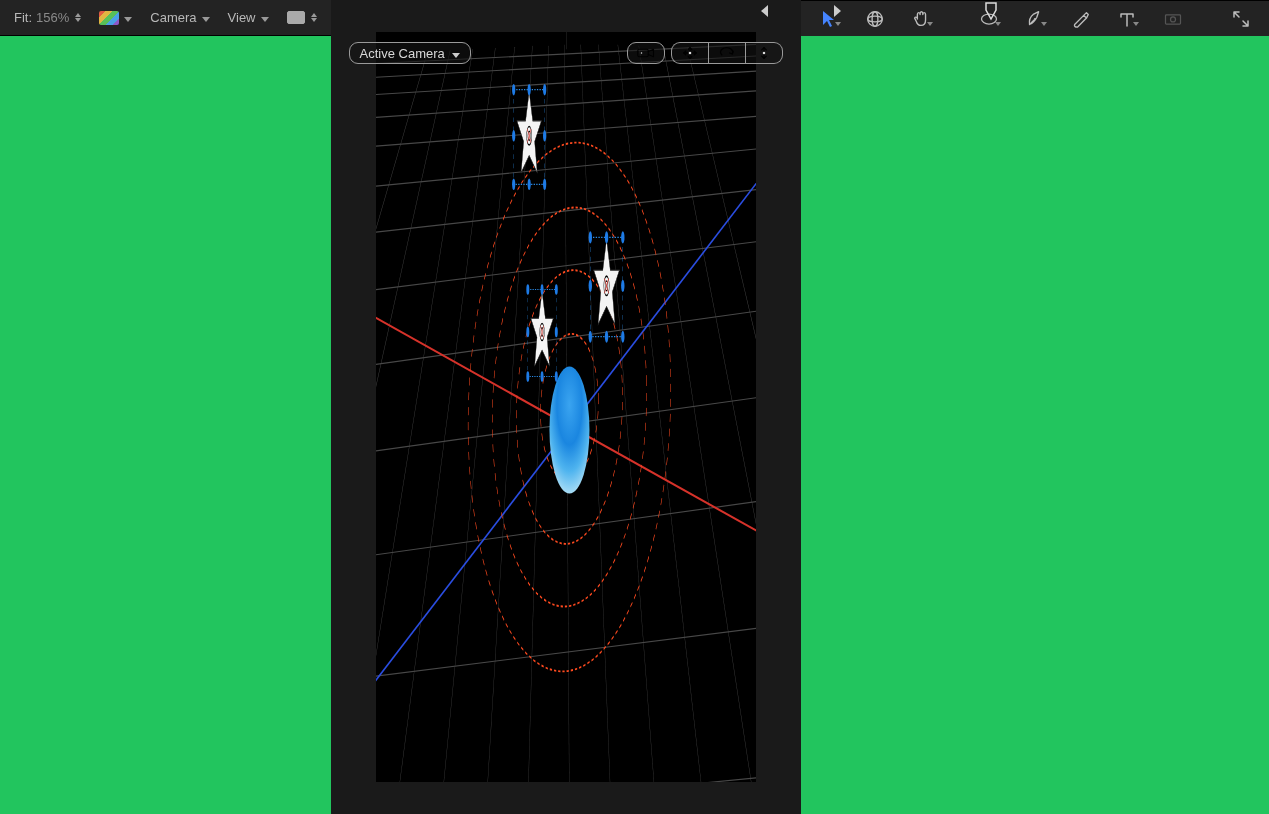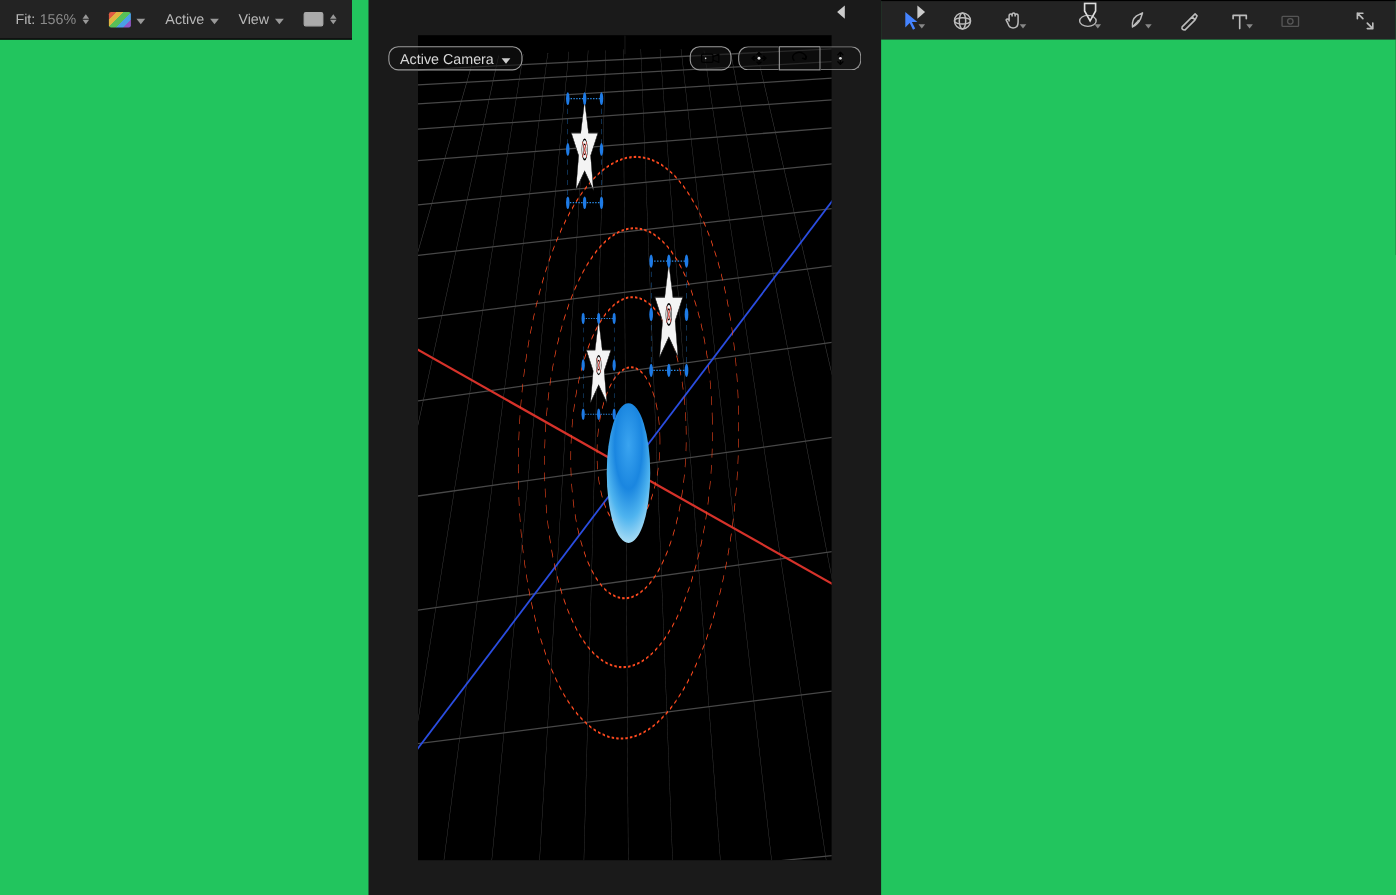--- a/index.html
+++ b/index.html
@@ -23,21 +23,21 @@
   .chev::after{content:"";display:inline-block;width:0;height:0;border-left:4px solid transparent;border-right:4px solid transparent;border-top:5px solid #999;margin-left:1px;}
   .updn{display:inline-flex;flex-direction:column;gap:1px;margin-left:2px;}
   .updn::before{content:"";width:0;height:0;border-left:3.5px solid transparent;border-right:3.5px solid transparent;border-bottom:4px solid #999;}
   .updn::after{content:"";width:0;height:0;border-left:3.5px solid transparent;border-right:3.5px solid transparent;border-top:4px solid #999;}
   .swatch{width:20px;height:14px;border-radius:2px;
     background:linear-gradient(135deg,#e05b42 0 20%,#e0b542 20% 40%,#58c058 40% 60%,#4aa0e6 60% 80%,#8e58c8 80% 100%);
   }
   .whitebox{width:18px;height:13px;border:1px solid #aaa;border-radius:2px;background:#aaa;}
 
   
-  .canvas-wrap{position:relative;flex:1;background:#1a1a1a;overflow:hidden;margin-left:15px;}
+  .canvas-wrap{position:relative;flex:1;background:#1a1a1a;overflow:hidden;}
   .canvas{position:absolute;left:45px;top:32px;right:45px;bottom:32px;background:#000;}
   svg.scene{position:absolute;inset:0;width:100%;height:100%;}
 
   
   .pill{position:absolute;border:1.5px solid #9a9a9a;border-radius:9px;background:rgba(20,20,20,0.6);color:#d8d8d8;font-size:13px;display:flex;align-items:center;padding:3px 10px;gap:6px;cursor:pointer;}
   .pill .chev::after{border-top-color:#ccc;}
   .camera-sel{top:42px;left:18px;height:22px;}
   .cam-group{position:absolute;top:42px;right:18px;display:flex;}
   .cam-group .seg{border:1.5px solid #9a9a9a;background:rgba(20,20,20,0.6);height:22px;display:flex;align-items:center;justify-content:center;padding:0 9px;cursor:pointer;}
   .cam-group .seg:first-child{border-radius:9px;margin-right:6px;}
@@ -76,21 +76,21 @@
     <div class="btn">
       <span>Fit:</span>
       <span class="dim">156%</span>
       <span class="updn"></span>
     </div>
     <div class="btn">
       <span class="swatch"></span>
       <span class="chev"></span>
     </div>
     <div class="btn">
-      <span>Active</span>
+      <span>Camera</span>
       <span class="chev"></span>
     </div>
     <div class="btn">
       <span>View</span>
       <span class="chev"></span>
     </div>
     <div class="btn">
       <span class="whitebox"></span>
       <span class="updn"></span>
     </div>

